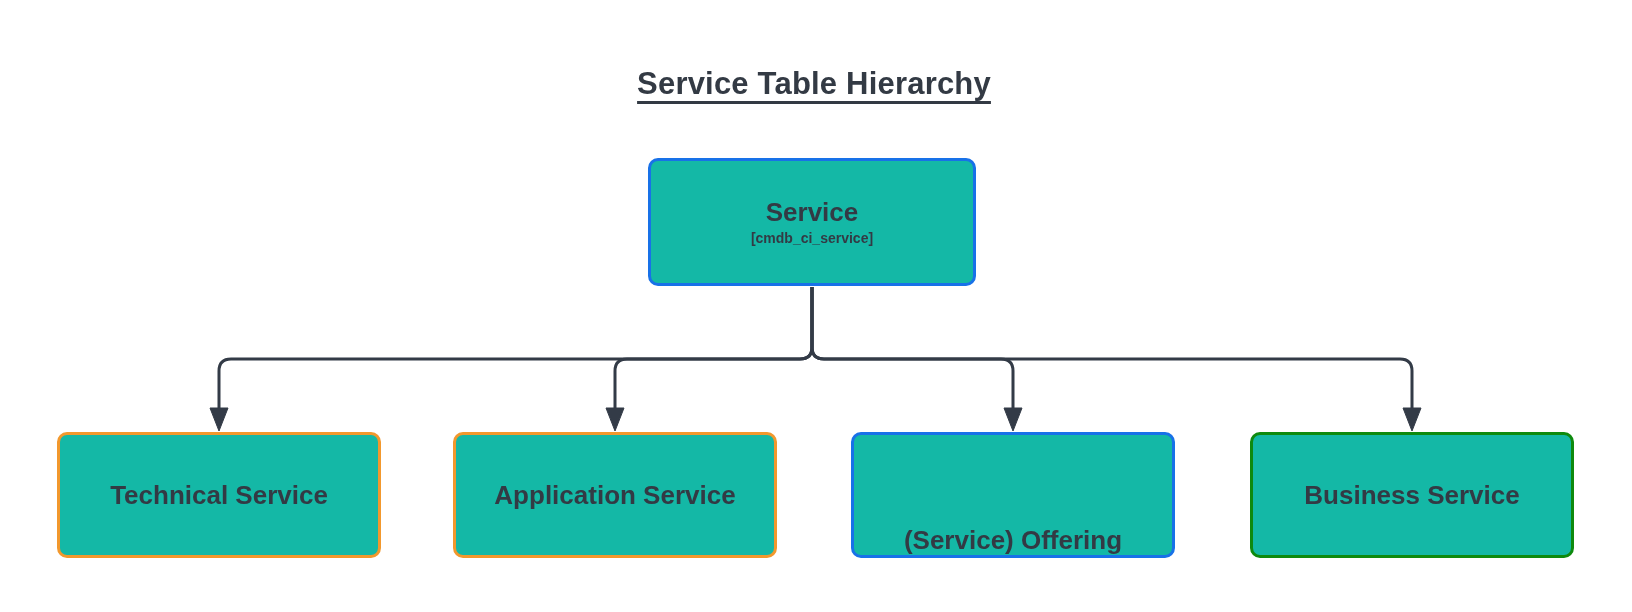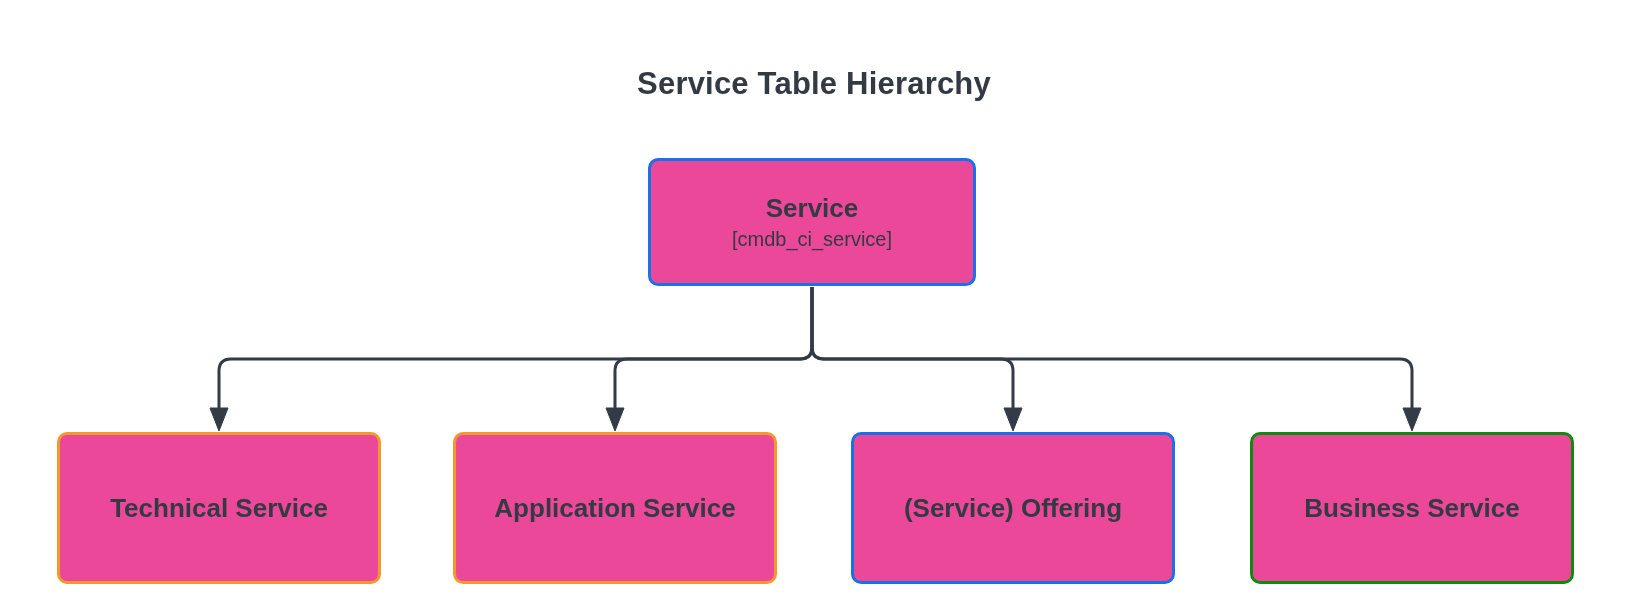--- a/index.html
+++ b/index.html
@@ -17,20 +17,21 @@
   }
   .diagram-title {
     position: absolute;
     top: 66px;
     left: 0;
     width: 1628px;
     text-align: center;
     font-size: 31px;
     font-weight: bold;
     color: #333a44;
+    text-decoration: underline;
     text-decoration-thickness: 3px;
     text-underline-offset: 7px;
     letter-spacing: 0.2px;
   }
   .edges-svg {
     position: absolute;
     top: 0;
     left: 0;
   }
   .edges-svg path {
@@ -39,56 +40,56 @@
     stroke-width: 3;
   }
   .edges-svg polygon {
     fill: #333b47;
     stroke: #333b47;
     stroke-width: 1;
   }
   .node {
     position: absolute;
     box-sizing: border-box;
-    background: #ec4899;
+    background: #14b8a6;
     border: 3px solid #333b47;
     border-radius: 10px;
     display: flex;
     flex-direction: column;
     justify-content: center;
     align-items: center;
     gap: 5px;
     text-align: center;
   }
   .node .node-label {
     font-size: 26px;
     font-weight: bold;
     color: #333a44;
     line-height: 1.1;
   }
   .node .node-table {
-    font-size: 20px;
-    font-weight: normal;
+    font-size: 14px;
+    font-weight: bold;
     color: #333a44;
     line-height: 1.1;
   }
   .node-root {
     left: 648px;
     top: 158px;
     width: 328px;
     height: 128px;
   }
   .node-child {
     top: 432px;
     width: 324px;
-    height: 152px;
+    height: 126px;
   }
   .pos-child-0 { left: 57px; }
   .pos-child-1 { left: 453px; gap: 37px; }
-  .pos-child-2 { left: 851px; }
+  .pos-child-2 { left: 851px; justify-content: flex-end; }
   .pos-child-3 { left: 1250px; text-align: center; }
   .c-blue   { border-color: #1871e8; }
   .c-orange { border-color: #f2982d; }
   .c-green  { border-color: #0e8a0e; }
 </style>
 </head>
 <body>
 
 <div class="canvas">
 

